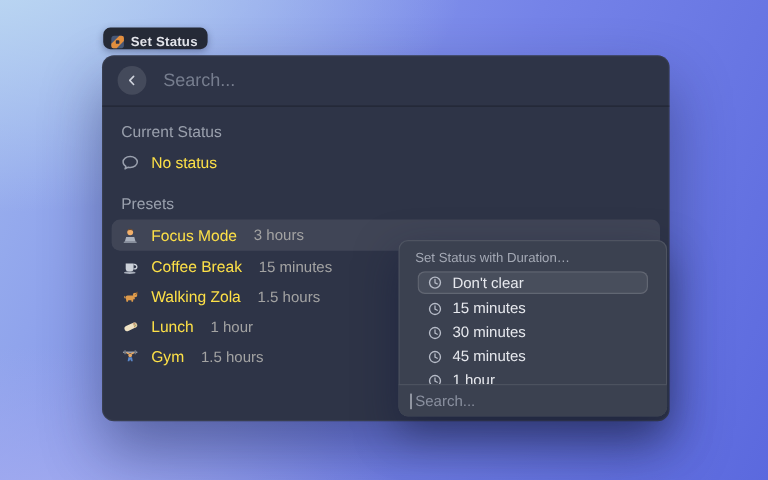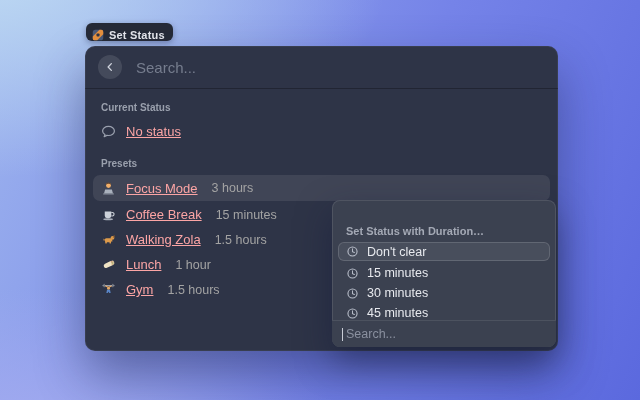--- a/index.html
+++ b/index.html
@@ -27,39 +27,39 @@
   }
   .search-row{height:42px;display:flex;align-items:center;padding:0 13px;gap:12px;
     border-bottom:1px solid rgba(0,0,0,.28);}
   .back-btn{width:24px;height:24px;border-radius:50%;background:rgba(255,255,255,.11);
     display:flex;align-items:center;justify-content:center;flex:0 0 auto;cursor:default;}
   .back-btn svg{width:12px;height:12px;}
   .search-input{flex:1;background:transparent;border:none;outline:none;
     font:15px "Liberation Sans",sans-serif;color:#e8eaef;}
   .search-input::placeholder{color:#767d8e;}
   .content{padding:8px 8px 0 8px;}
-  .section-label{font-size:10px;color:#9aa0ad;font-weight:700;
+  .section-label{font-size:13px;color:#9aa0ad;font-weight:400;
     padding:5px 8px 6px 8px;}
   .row{height:25px;display:flex;align-items:center;gap:10px;padding:0 8px;
     border-radius:7px;margin:0;}
   .row.tall{height:26px;margin-bottom:1px;}
   .row.selected{background:rgba(255,255,255,.085);}
   .row .ic{width:15px;height:15px;flex:0 0 auto;display:flex;align-items:center;justify-content:center;}
   .row .ic svg{width:15px;height:15px;}
-  .row .name{font-size:13px;color:#fca5a5;font-weight:500;white-space:nowrap;text-decoration:underline;}
+  .row .name{font-size:13px;color:#fde047;font-weight:500;white-space:nowrap;}
   .row .dur{font-size:12.5px;color:#a3a3a3;margin-left:4px;white-space:nowrap;}
   .gap{height:9px;}
   .submenu{
     position:absolute;left:332px;top:200px;width:224px;height:147px;
     background:#3b4150;border-radius:8px;overflow:hidden;
     box-shadow:0 14px 34px rgba(20,25,60,.5), inset 0 0 0 1px rgba(255,255,255,.10);
   }
-  .submenu-title{font-size:11px;color:#a4a9b5;font-weight:700;
-    padding:9px 14px 5px 14px;margin-top:16px;}
-  .sub-list{padding:0 6px;}
+  .submenu-title{font-size:11px;color:#a4a9b5;font-weight:400;
+    padding:9px 14px 5px 14px;}
+  .sub-list{padding:0 16px;}
   .sub-item{height:20px;display:flex;align-items:center;gap:8px;padding:0 8px;
     border-radius:6px;font-size:12.5px;color:#e7e9ee;font-weight:500;}
   .sub-item.selected{height:19px;background:rgba(255,255,255,.07);
     box-shadow:inset 0 0 0 1px rgba(255,255,255,.14);margin-bottom:2px;}
   .sub-item .ic{width:13px;height:13px;flex:0 0 auto;display:flex;}
   .sub-item .ic svg{width:13px;height:13px;}
   .sub-search{
     position:absolute;left:0;right:0;bottom:0;height:26px;background:#3b4150;
     border-top:1px solid rgba(255,255,255,.09);
     display:flex;align-items:center;padding:0 10px;gap:1px;

